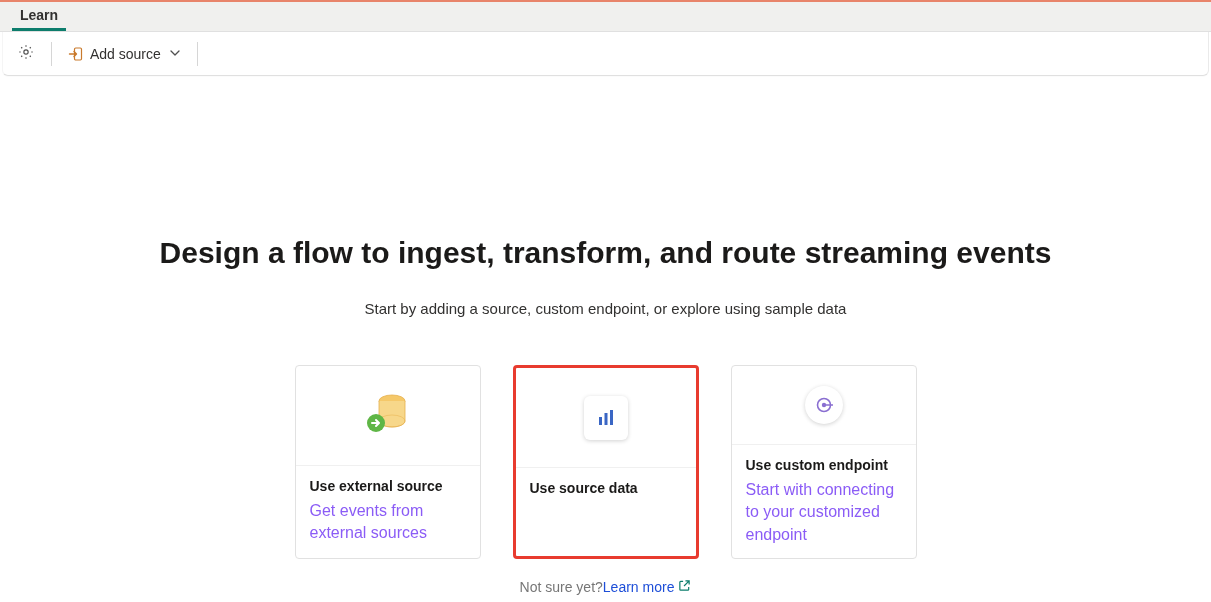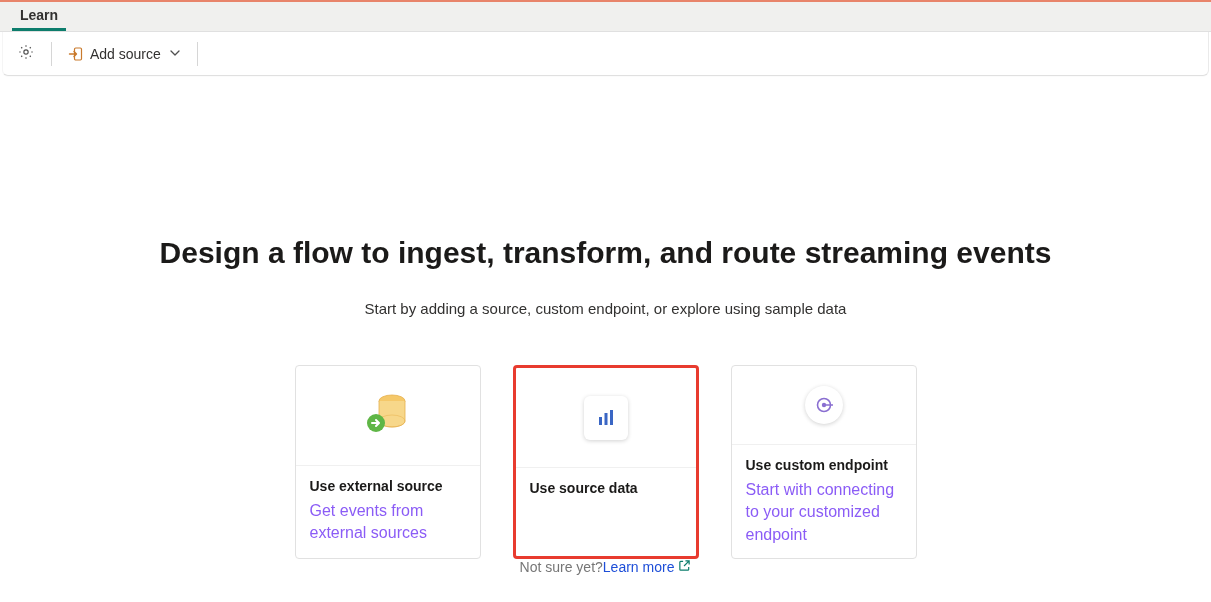--- a/index.html
+++ b/index.html
@@ -122,21 +122,21 @@
       font-weight: 600;
       color: #1b1a19;
       margin-bottom: 6px;
     }
     .card-desc {
       font-size: 16px;
       color: #8b5cf6;
       line-height: 1.4;
     }
     .footer-help {
-      margin-top: 0;
+      margin-top: 20px;
       font-size: 14px;
       color: #767676;
       display: flex;
       justify-content: center;
       gap: 0;
     }
     .learn-more {
       color: #1d4ed8;
       cursor: pointer;
       display: inline-flex;

